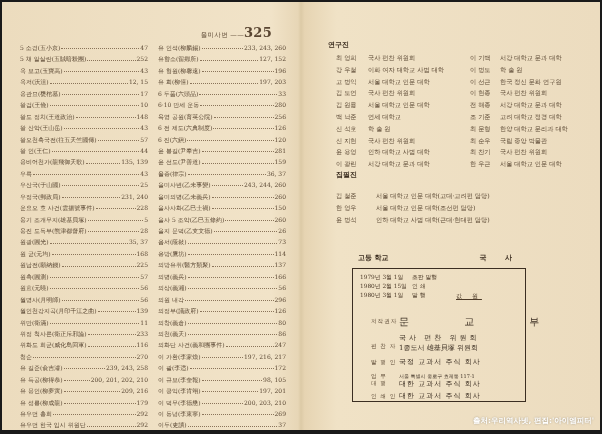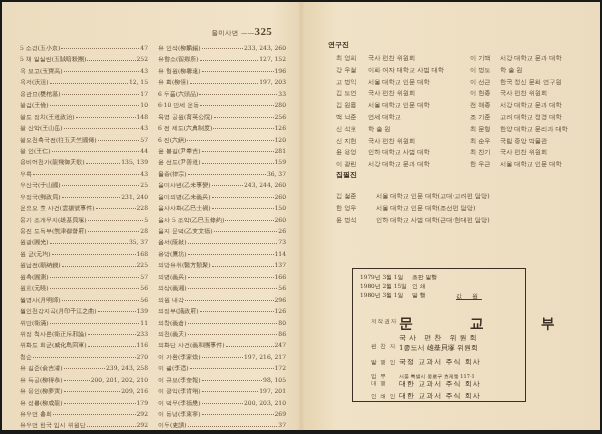--- a/index.html
+++ b/index.html
@@ -9,21 +9,21 @@
     position: absolute; left: 2px; top: 2px; width: 598px; height: 428px;
     background: #efe0c4;
     background-image: linear-gradient(90deg, #ecdcbe 0%, #f1e3c8 45%, #e7d6b6 49.5%, #dccaa6 50%, #e6d4b2 50.6%, #f0e2c6 56%, #ecdcbf 100%);
   }
   .page-left { position: absolute; left: 0; top: 0; width: 298px; height: 428px; }
   .page-right { position: absolute; left: 298px; top: 0; width: 300px; height: 432px; }
 
   .running-head {
     position: absolute; right: 28px; top: 23px; font-size: 6.5px; color: #5a4632; letter-spacing: 0.3px;
   }
-  .running-head .pg { font-weight: bold; font-size: 11px; font-family: Liberation Serif, serif; }
+  .running-head .pg { font-weight: bold; font-size: 13px; }
 
   .idx-col { position: absolute; top: 40px; width: 128px; }
   .idx-col.c1 { left: 18px; }
   .idx-col.c2 { left: 156px; }
   .idx-row {
     display: flex; align-items: baseline; height: 11.45px; font-size: 6px; line-height: 11.45px; color: #5b4834; white-space: nowrap;
   }
   .idx-row .term { flex: 0 0 auto; }
   .idx-row .dots {
     flex: 1 1 auto; border-bottom: 1px dotted #8a745a; margin: 0 1px; height: 1px; align-self: center; position: relative; top: 1px;
@@ -39,21 +39,21 @@
 
   .colophon {
     position: absolute; left: 52px; top: 266px; width: 174px; height: 134px;
     border: 1.2px solid #3b2e22;
   }
   .colophon .dline { position: absolute; left: 7px; font-size: 5.8px; color: #4c3a28; white-space: nowrap; }
   .colophon .dline span { display: inline-block; }
   .colophon .price { position: absolute; left: 103px; top: 23px; font-size: 6px; text-decoration: underline; letter-spacing: 4px; color: #4c3a28; }
   .colophon .lbl { position: absolute; left: 18px; font-size: 5.6px; color: #5b4834; letter-spacing: 1px; }
   .colophon .val { position: absolute; left: 46px; font-size: 7px; color: #3b2e22; white-space: nowrap; }
-  .colophon .big { font-size: 14px; font-weight: bold; }
+  .colophon .big { font-size: 10px; font-weight: normal; }
 
   .credit {
     position: absolute; right: 6px; bottom: 8px; font-family: "DejaVu Sans", sans-serif; font-size: 7.5px; font-weight: bold;
     color: #ffffff; text-shadow: 0 0 2px rgba(0,0,0,0.35);
   }
 </style>
 </head>
 <body>
 
 <div class="spread">
@@ -437,20 +437,24 @@
         <div class="staff-row" style="left: 170px; top: 156.2px;"><span class="nm" style="width: 30px;">한 우근</span><span>서울 대학교 인문 대학</span></div>
       </div>
 
     <div class="sec-title" style="top:168px;margin-left:8px;">집필진</div>
     <div id="writers">
         <div class="staff-row" style="left: 36px; top: 188px;"><span class="nm" style="width: 40px;">김 철준</span><span>서울 대학교 인문 대학(고대·고려편 담당)</span></div>
         <div class="staff-row" style="left: 36px; top: 199.8px;"><span class="nm" style="width: 40px;">한 영우</span><span>서울 대학교 인문 대학(조선편 담당)</span></div>
         <div class="staff-row" style="left: 36px; top: 211.6px;"><span class="nm" style="width: 40px;">윤 병석</span><span>인하 대학교 사범 대학(근대·현대편 담당)</span></div>
       </div>
 
+    <div class="edition-title">
+      <span>고등 학교</span>
+      <span class="subject">국 사</span>
+    </div>
 
     <div class="colophon">
       <div class="dline" style="top:4px;">
         <span style="width:52px">1979년 3월 1일</span><span>초판 발행</span>
       </div>
       <div class="dline" style="top:13px;">
         <span style="width:52px">1980년 2월 15일</span><span>인 쇄</span>
       </div>
       <div class="dline" style="top:22px;">
         <span style="width:52px">1980년 3월 1일</span><span>발 행</span>
@@ -469,14 +473,15 @@
 
       <div class="lbl" style="top:104px;">업 무</div>
       <div class="val" style="top:104px; font-size:5px;">서울 특별시 종로구 효제동 117-1</div>
       <div class="lbl" style="top:111px;">대 행</div>
       <div class="val" style="top:110px; letter-spacing:1px;">대한 교과서 주식 회사</div>
 
       <div class="lbl" style="top:124px;">인 쇄 인</div>
       <div class="val" style="top:122px; letter-spacing:1px;">대한 교과서 주식 회사</div>
     </div>
 
+    <div class="credit">출처:우리역사넷, 편집:'아이엠피터'</div>
   </div>
 </div>
 
 </body></html>

